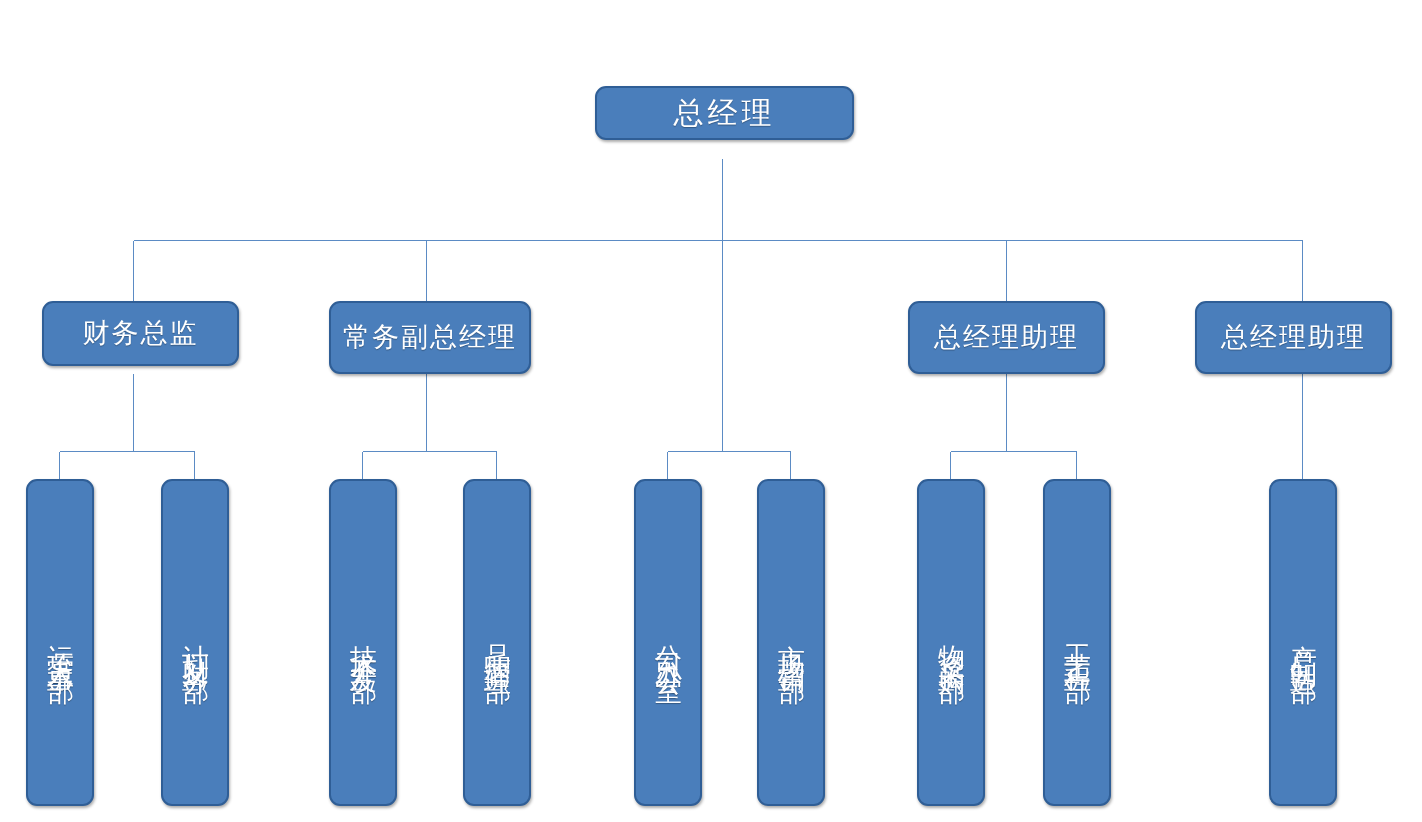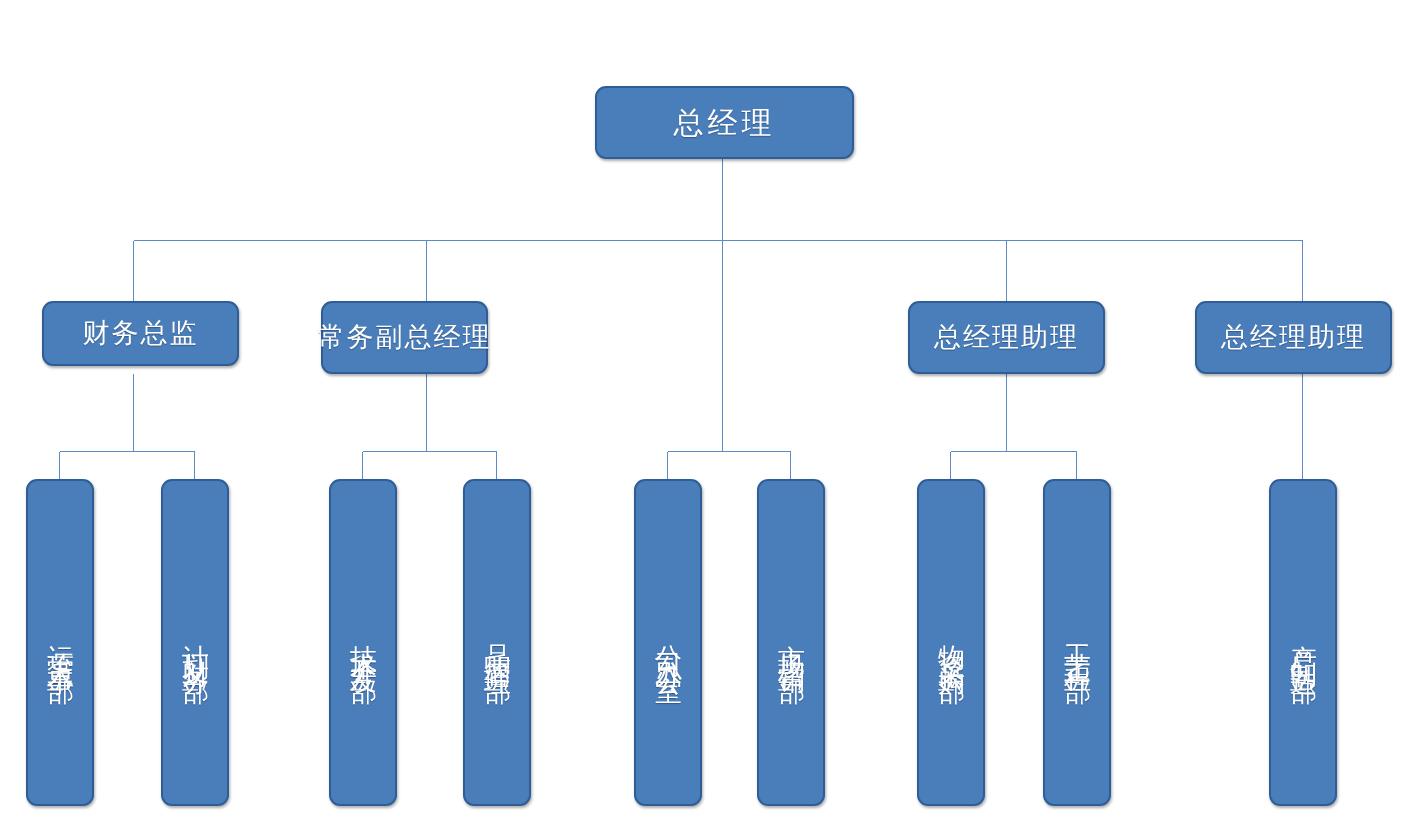--- a/index.html
+++ b/index.html
@@ -99,29 +99,29 @@
 
       <path d="M 1006.5 374 L 1006.5 451.5"></path>
       <path d="M 950.5 451.5 L 1076.5 451.5"></path>
       <path d="M 950.5 451.5 L 950.5 479"></path>
       <path d="M 1076.5 451.5 L 1076.5 479"></path>
 
       <path d="M 1302.5 374 L 1302.5 479"></path>
     </g>
   </svg>
 
-  <div class="node horiz root" style="left:595px; top:86px; width:259px; height:73px;">
+  <div class="node horiz root" style="left:595px; top:86px; width:259px; height:54px;">
     <span class="label">总经理</span>
   </div>
 
   <div class="node horiz" style="left:42px; top:301px; width:197px; height:65px;">
     <span class="label">财务总监</span>
   </div>
 
-  <div class="node horiz" style="left:321px; top:301px; width:167px; height:73px;justify-content:center;">
+  <div class="node horiz" style="left:329px; top:301px; width:202px; height:73px;justify-content:center;">
     <span class="label">常务副总经理</span>
   </div>
 
   <div class="node horiz" style="left:908px; top:301px; width:197px; height:73px;">
     <span class="label">总经理助理</span>
   </div>
 
   <div class="node horiz" style="left:1195px; top:301px; width:197px; height:73px;">
     <span class="label">总经理助理</span>
   </div>

